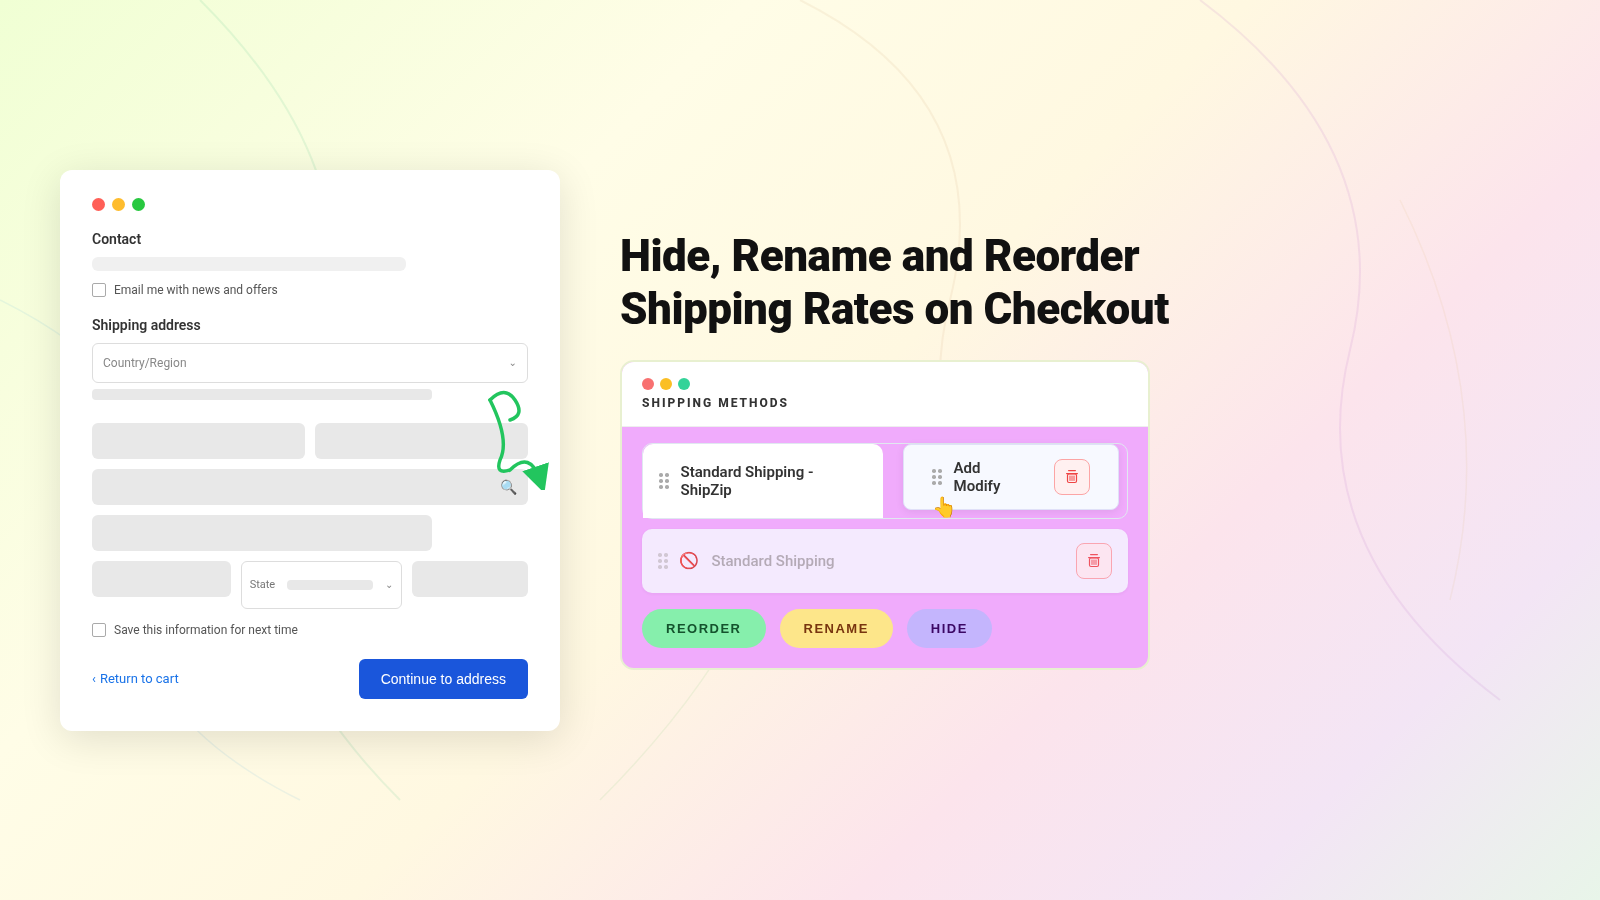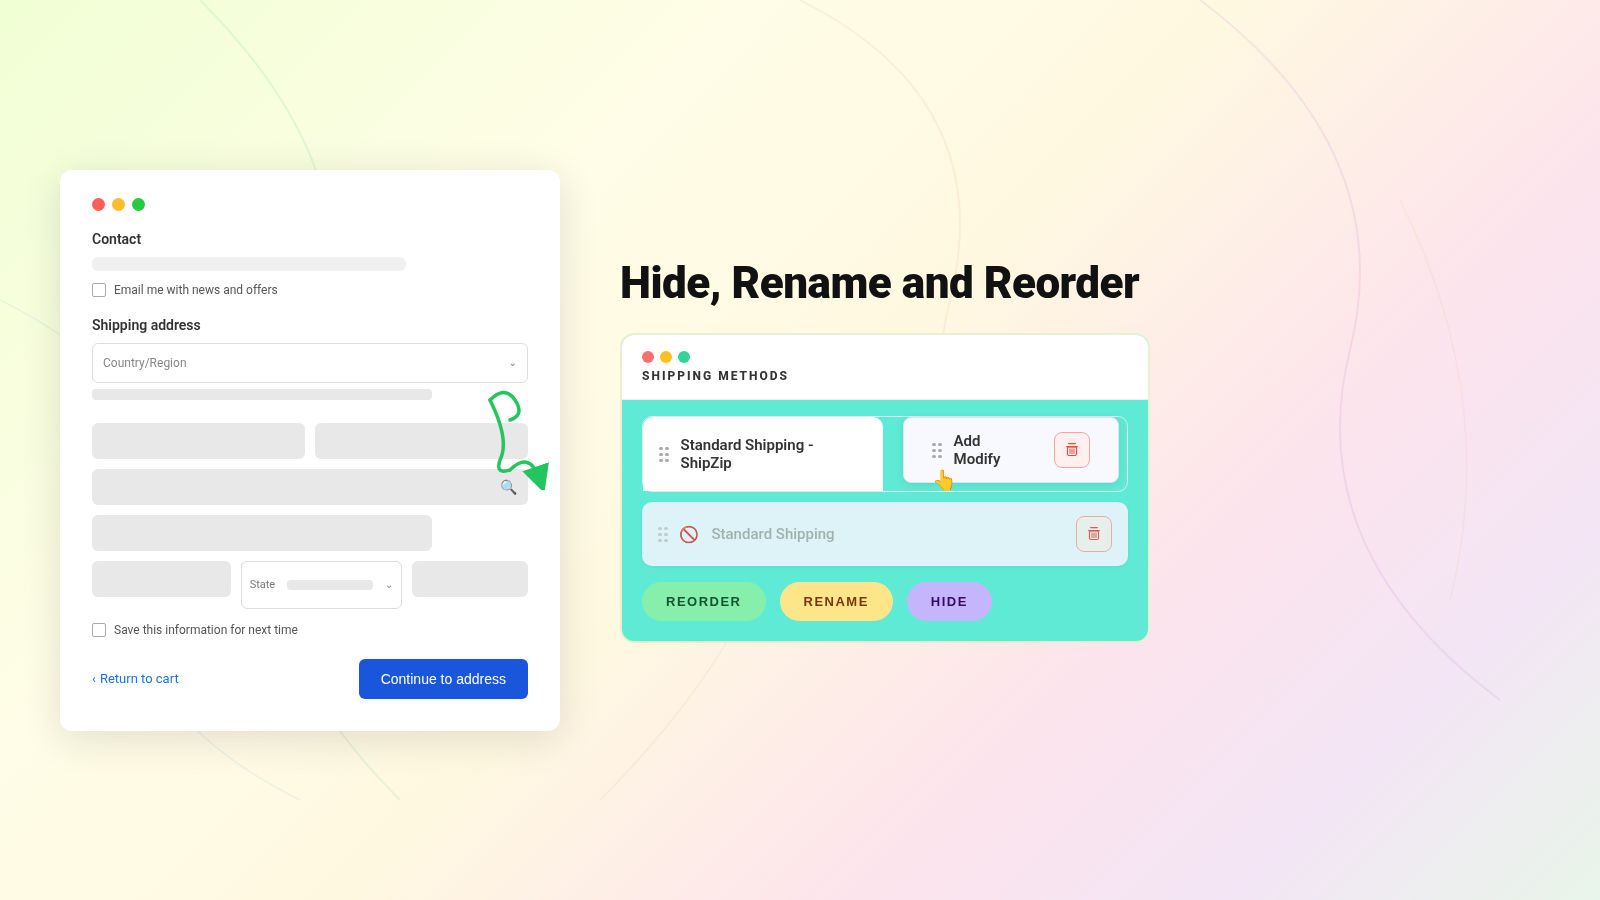--- a/index.html
+++ b/index.html
@@ -223,21 +223,21 @@
     .headline {
       font-size: 44px;
       font-weight: 900;
       color: #111;
       line-height: 1.2;
       letter-spacing: -0.5px;
     }
 
     
     .shipping-panel {
-      background: #5eead4;
+      background: #f0abfc;
       border: 2px solid #e8f0d0;
       border-radius: 14px;
       padding: 0;
       width: 530px;
       overflow: visible;
     }
 
     .shipping-panel-header {
       background: #fff;
       border-radius: 12px 12px 0 0;
@@ -473,20 +473,21 @@
       </marker>
     </defs>
 
     <path d="M 10 10 Q 25 -5 35 10 Q 45 25 30 30" stroke="#22c55e" stroke-width="3.5" fill="none" stroke-linecap="round"></path>
   </svg>
 
   <div class="right-side">
 
     <div class="headline">
       <div>Hide, Rename and Reorder</div>
+      <div>Shipping Rates on Checkout</div>
     </div>
 
     <div class="shipping-panel">
       <div class="shipping-panel-header">
         <div class="panel-controls">
           <div class="pdot pdot-red"></div>
           <div class="pdot pdot-yellow"></div>
           <div class="pdot pdot-green"></div>
         </div>
         <div class="shipping-methods-title">SHIPPING METHODS</div>

